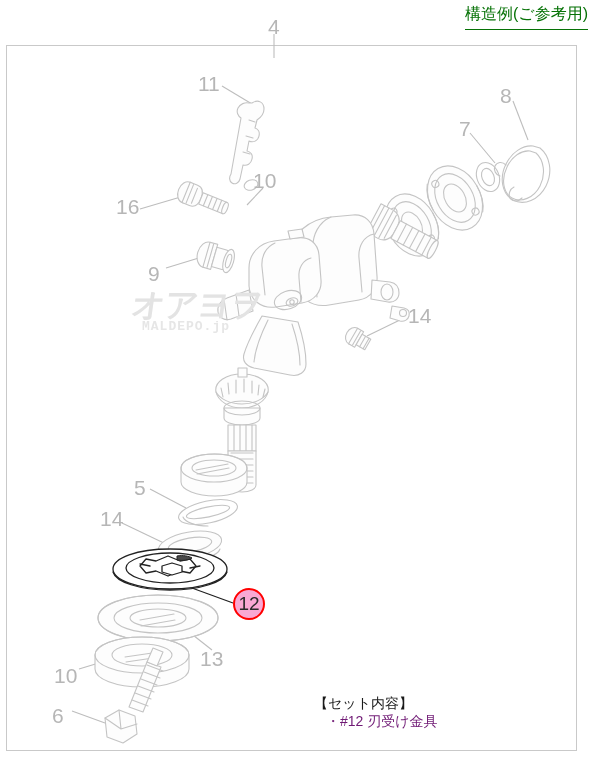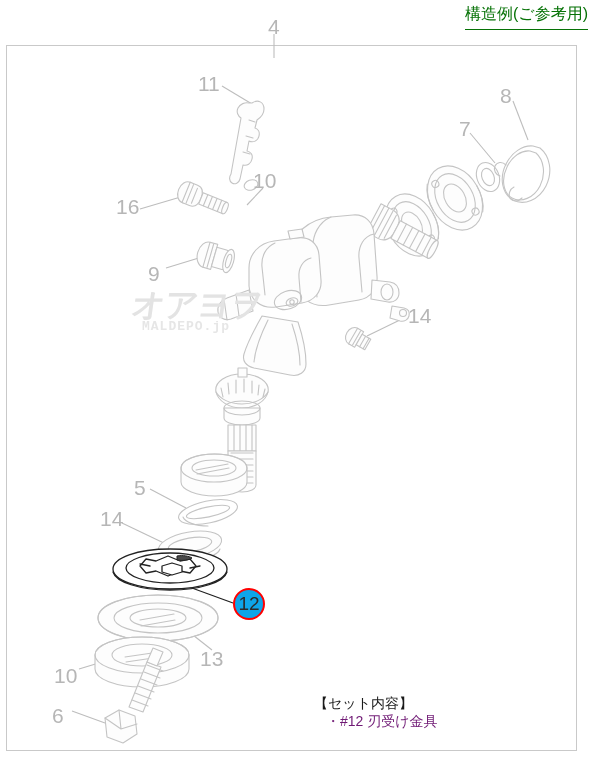--- a/index.html
+++ b/index.html
@@ -53,21 +53,21 @@
   .marker12{
     position:absolute;
     left:233px; top:588px;
     width:32px;height:32px;
     border:2.5px solid #ff0000;
     border-radius:50%;
     box-sizing:border-box;
     display:flex;align-items:center;justify-content:center;
     font-size:19px;
     color:#2b2b2b;
-    background:#0ea5e9;
+    background:#f9a8d4;
     font-family:"Liberation Sans",sans-serif;
   }
 
   
   .watermark{
     position:absolute;
     left:132px; top:283px;
     width:165px; height:56px;
     pointer-events:none;
   }

